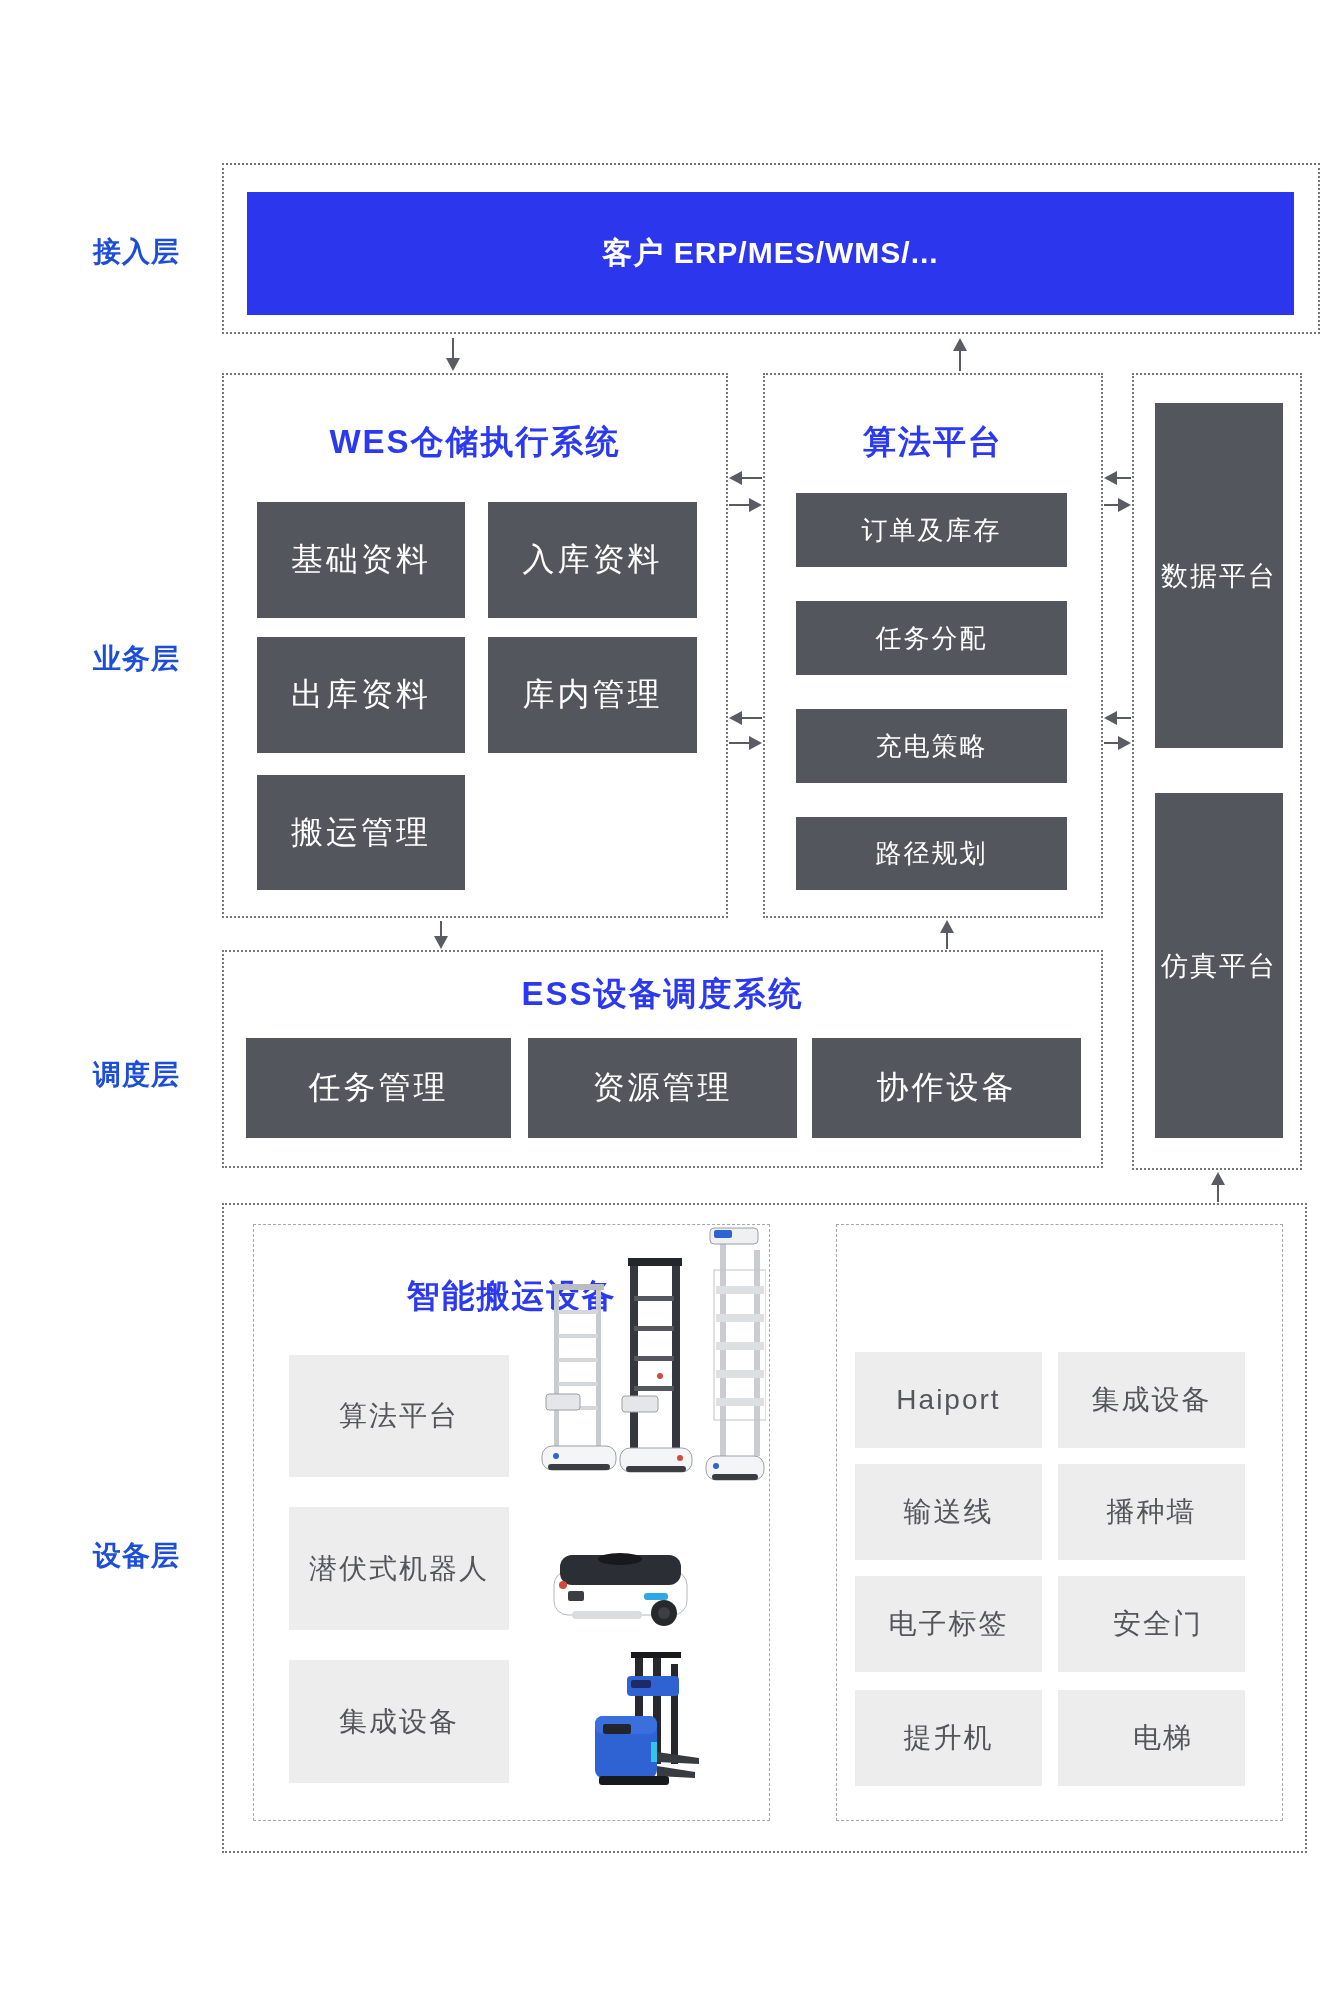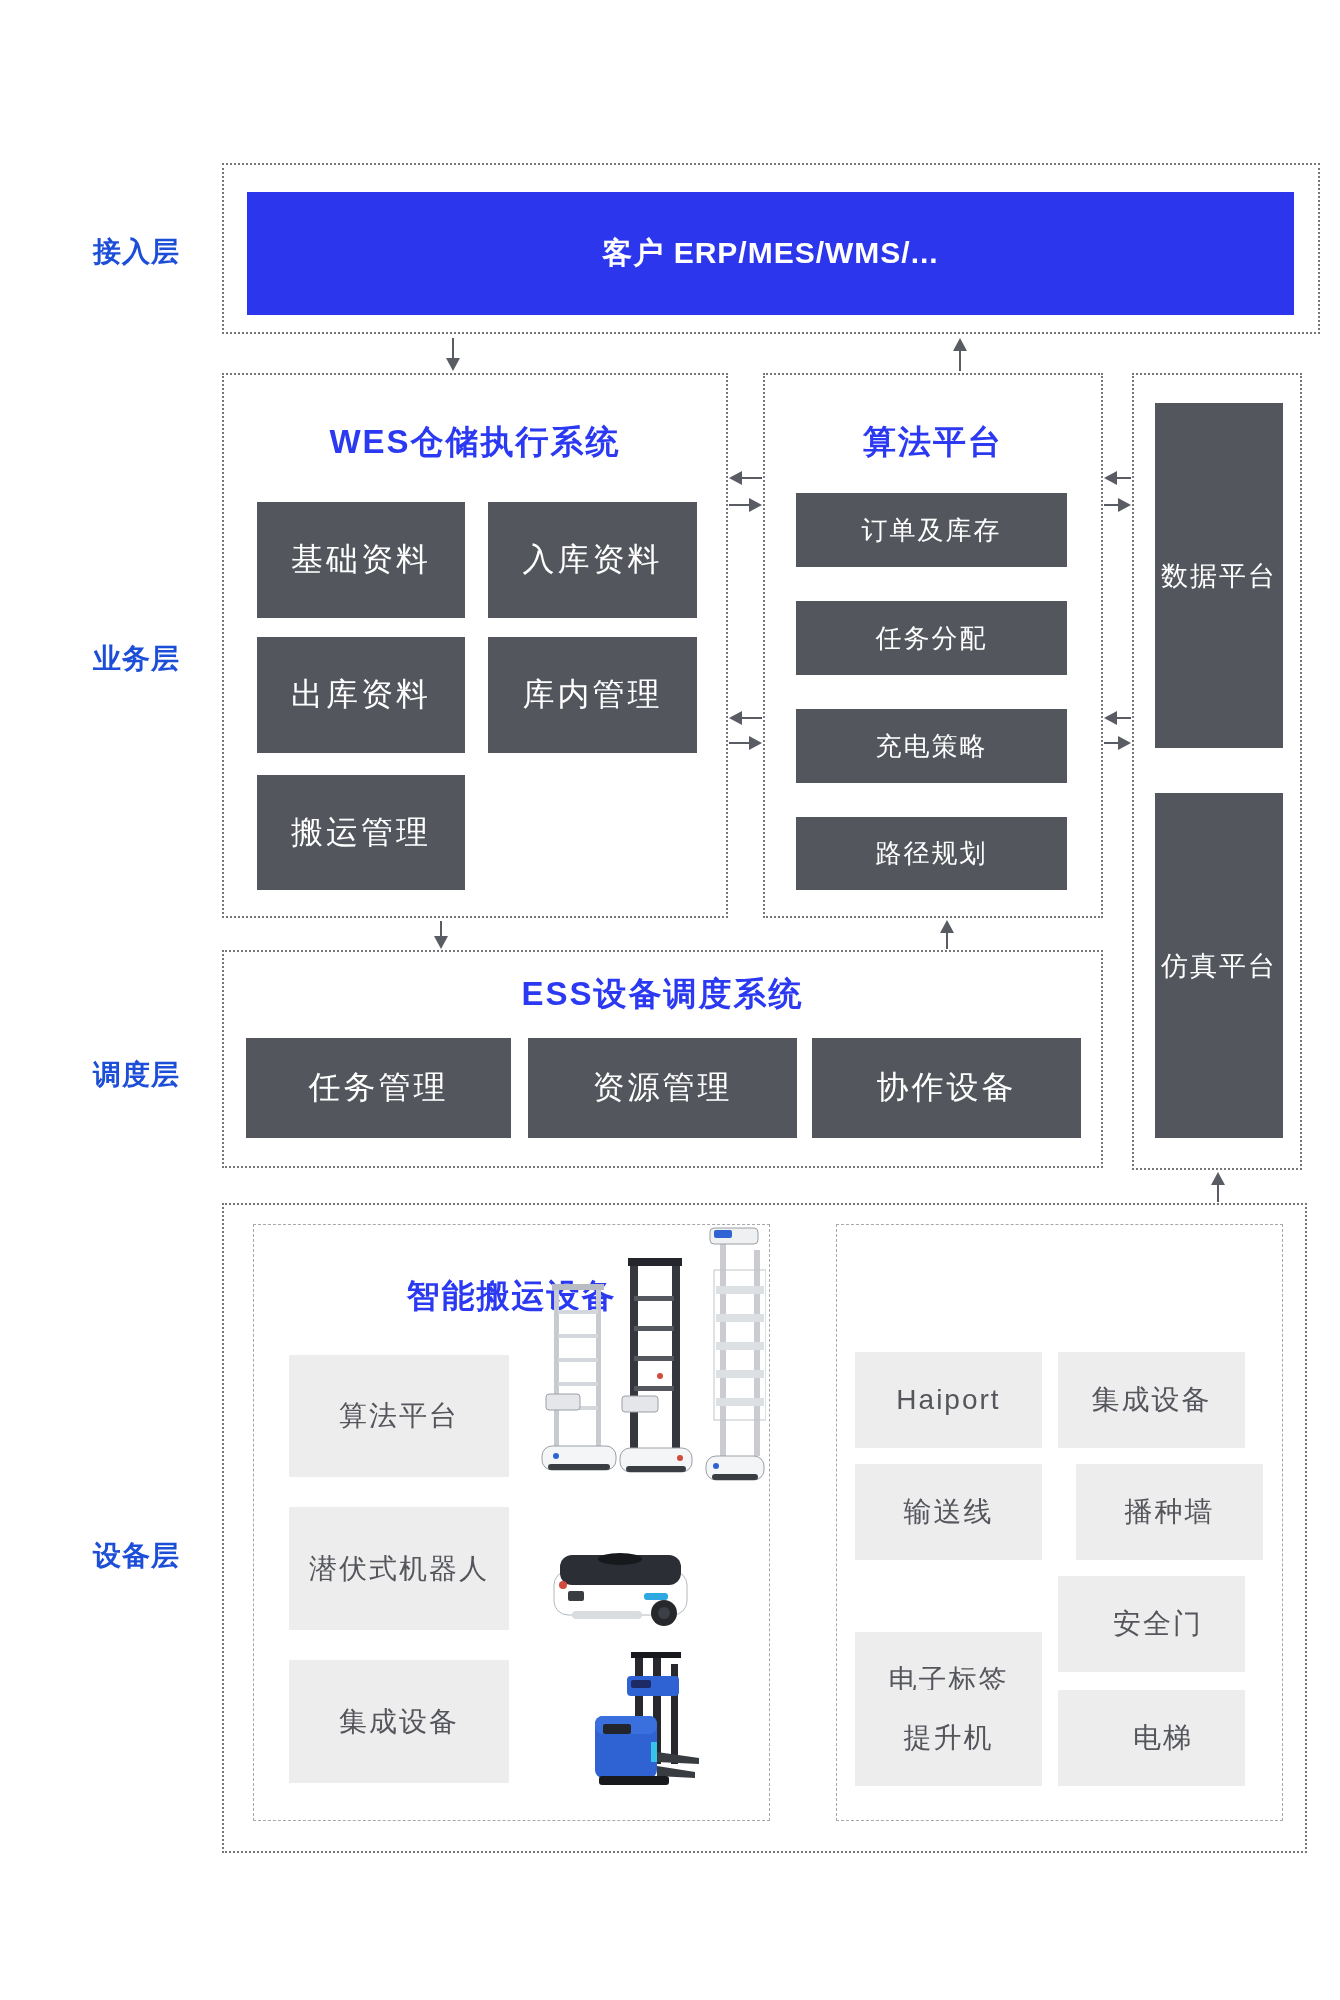--- a/index.html
+++ b/index.html
@@ -222,19 +222,19 @@
     <rect x="68" y="92" width="6" height="20" fill="#35c4e8"></rect>
     <polygon points="74,102 116,108 116,114 74,112" fill="#383b40"></polygon>
     <polygon points="74,116 112,122 112,128 74,126" fill="#383b40"></polygon>
     <rect x="16" y="126" width="70" height="9" rx="3" fill="#17191d"></rect>
   </svg>
 
   <div class="dashed-box" style="left:836px;top:1224px;width:447px;height:597px;"></div>
   <div class="light-box" style="left:855px;top:1352px;width:187px;height:96px;">Haiport</div>
   <div class="light-box" style="left:1058px;top:1352px;width:187px;height:96px;">集成设备</div>
   <div class="light-box" style="left:855px;top:1464px;width:187px;height:96px;">输送线</div>
-  <div class="light-box" style="left:1058px;top:1464px;width:187px;height:96px;margin-left:18px;">播种墙</div>
-  <div class="light-box" style="left:855px;top:1632px;width:187px;height:96px;">电子标签</div>
+  <div class="light-box" style="left:1058px;top:1464px;width:187px;height:96px;">播种墙</div>
+  <div class="light-box" style="left:855px;top:1576px;width:187px;height:96px;">电子标签</div>
   <div class="light-box" style="left:1058px;top:1576px;width:187px;height:96px;padding-left:13px;">安全门</div>
   <div class="light-box" style="left:855px;top:1690px;width:187px;height:96px;">提升机</div>
   <div class="light-box" style="left:1058px;top:1690px;width:187px;height:96px;padding-left:23px;">电梯</div>
 
 </div>
 
 </body></html>

